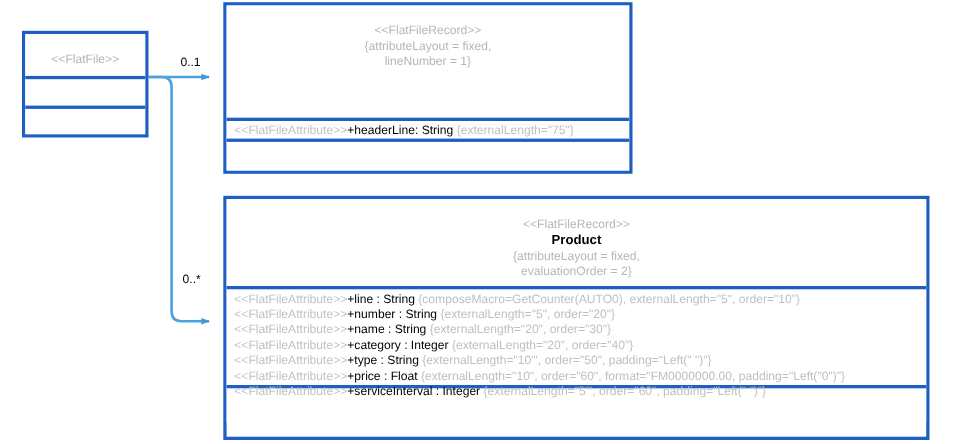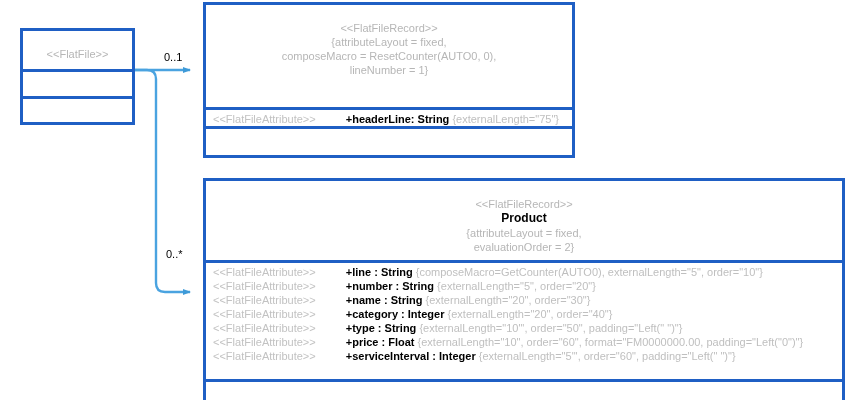--- a/index.html
+++ b/index.html
@@ -60,21 +60,21 @@
     padding: 2px 0 2px 0;
   }
   .attr-row {
     font-size: 11px;
     line-height: 14px;
     white-space: nowrap;
     padding-left: 7px;
     overflow: hidden;
   }
   .attr-stereo { color: #c2c2c2; }
-  .attr-main { color: #000000; font-weight: bold; margin-left: 30px; }
+  .attr-main { color: #000000; font-weight: normal; }
   .attr-props { color: #bfbfbf; }
   .empty-comp { }
 
   
   #product-list {
     left: 3px;
     top: 28px;
     width: 115px;
     height: 97px;
     margin-left: 17px;
@@ -95,21 +95,21 @@
   #hd-c3 { height: 29px; }
 
   
   #product-class {
     left: 203px;
     top: 178px;
     width: 642px;
     height: 222px;
   }
   #pr-c1 { height: 79px; }
-  #pr-c2 { height: 119px; }
+  #pr-c2 { height: 90px; }
   #pr-c3 { height: 34px; }
 
   .mult-label {
     position: absolute;
     font-size: 11px;
     color: #000000;
     white-space: nowrap;
   }
   #mult-upper { left: 164px; top: 51px; }
   #mult-lower { left: 166px; top: 248px; }
@@ -139,21 +139,20 @@
       <div class="stereotype">&lt;&lt;FlatFile&gt;&gt;</div>
     </div>
     <div class="compartment empty-comp" id="pl-c2"></div>
     <div class="compartment empty-comp" id="pl-c3"></div>
   </div>
 
   <div class="uml-class" id="header-class">
     <div class="compartment hdr-comp" id="hd-c1">
       <div class="stereotype">&lt;&lt;FlatFileRecord&gt;&gt;</div>
       <div class="props">{attributeLayout = fixed,</div>
-      <div class="props">composeMacro = ResetCounter(AUTO0, 0),</div>
       <div class="props">lineNumber = 1}</div>
     </div>
     <div class="compartment attr-comp" id="hd-c2">
       <div class="attr-row">
         <span class="attr-stereo">&lt;&lt;FlatFileAttribute&gt;&gt;</span><span class="attr-main">+headerLine: String</span>
         <span class="attr-props">{externalLength="75"}</span>
       </div>
     </div>
     <div class="compartment empty-comp" id="hd-c3"></div>
   </div>

